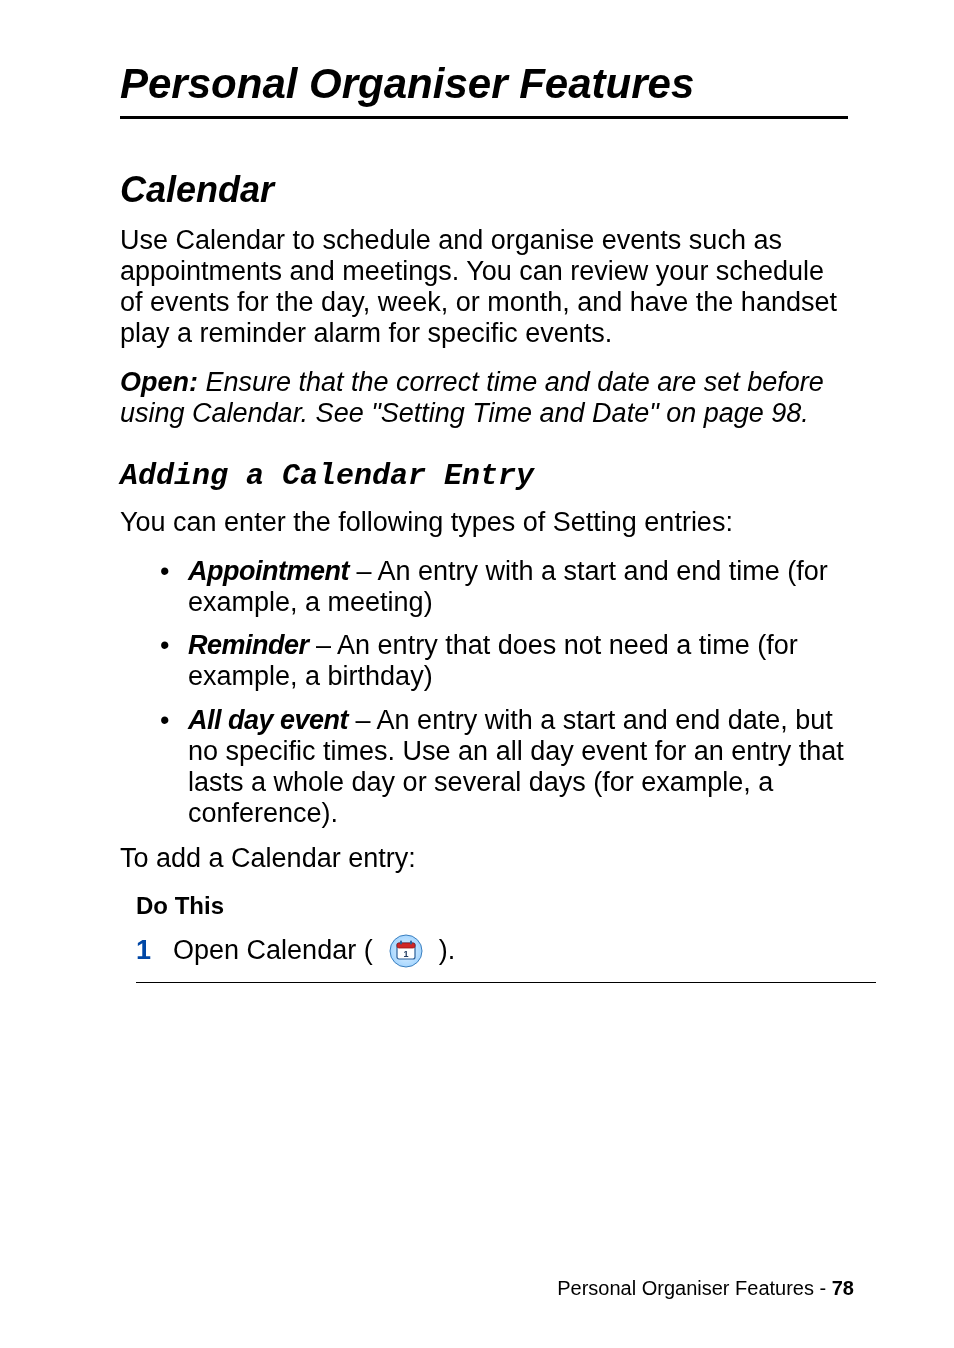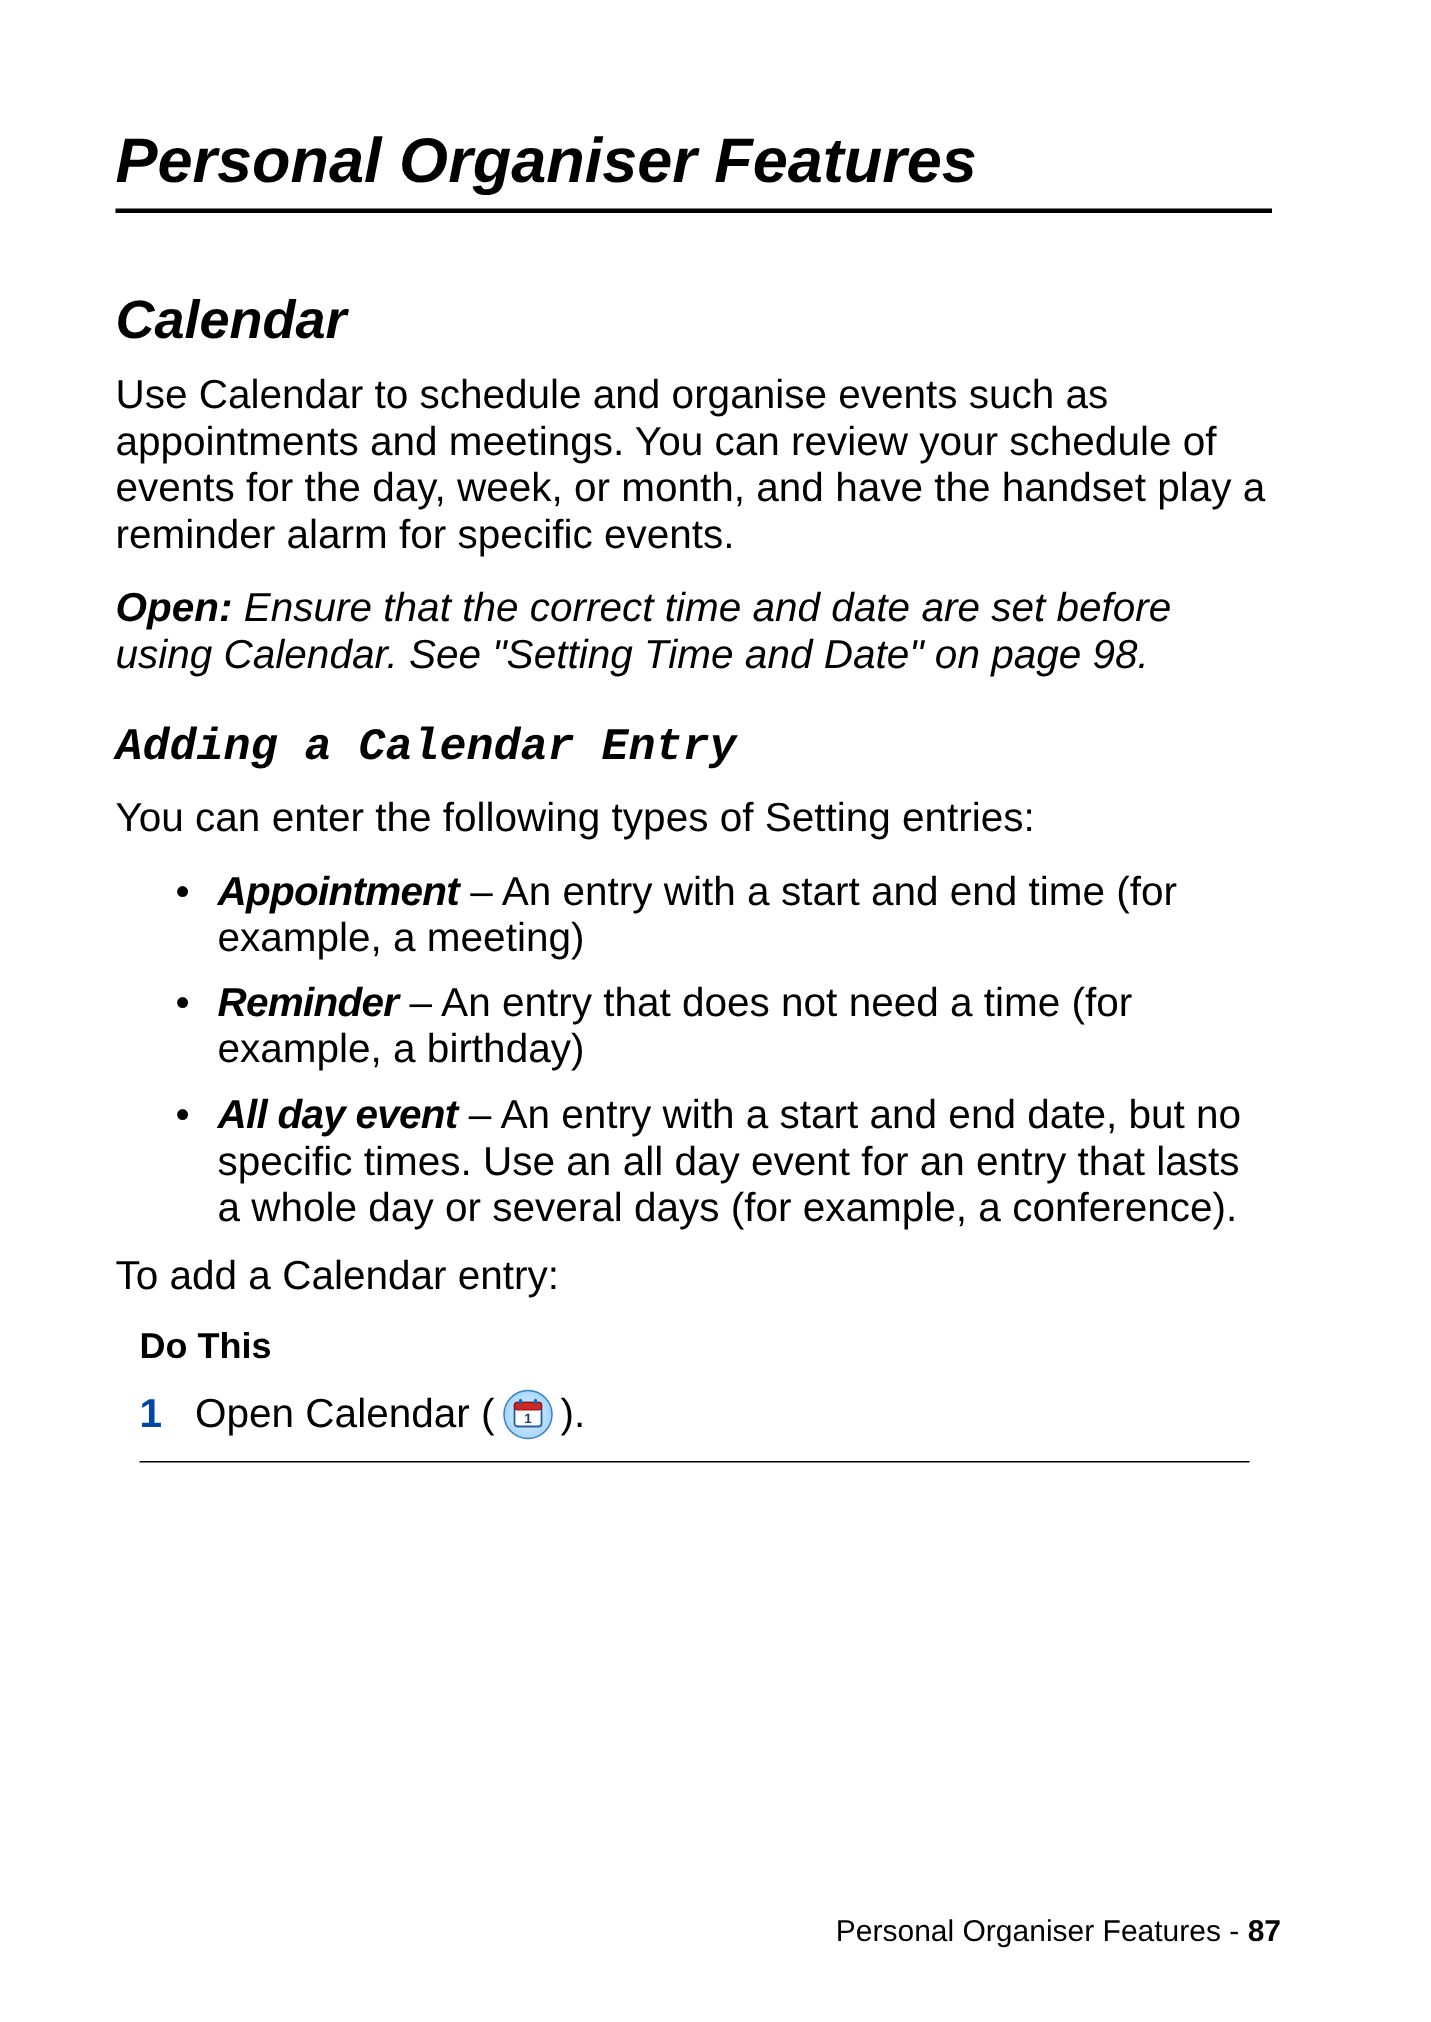--- a/index.html
+++ b/index.html
@@ -6,24 +6,23 @@
     margin: 0;
     padding: 0;
     background: #fff;
     width: 954px;
     height: 1348px;
     font-family: Arial, Helvetica, sans-serif;
     color: #000;
     position: relative;
   }
   .page {
-    padding: 60px 90px 0 77px;
+    padding: 60px 90px 0 120px;
     box-sizing: border-box;
     width: 938px;
-    margin-top: 23px;
   }
   .chapter-title {
     font-size: 42px;
     font-weight: bold;
     font-style: italic;
     margin: 0 0 8px 0;
   }
   .chapter-underline {
     border: none;
     border-top: 3px solid #000;
@@ -95,21 +94,21 @@
   }
   .step-num {
     color: #0047a6;
     font-weight: bold;
     font-size: 27px;
   }
   .step-text {
     font-size: 27px;
     display: flex;
     align-items: center;
-    gap: 5px;
+    gap: 16px;
   }
   .cal-icon {
     display: inline-flex;
     align-items: center;
     justify-content: center;
     width: 34px;
     height: 34px;
     vertical-align: middle;
   }
   .footer {
@@ -178,14 +177,14 @@
           <text x="17" y="22.5" text-anchor="middle" font-family="Arial" font-size="9" font-weight="bold" fill="#203a60">1</text>
         </svg>
       </span>
       <span>).</span>
     </span>
   </div>
 
 </div>
 
 <div class="footer">
-  <span>Personal Organiser Features - </span><span class="pnum">87</span>
+  <span>Personal Organiser Features - </span><span class="pnum">78</span>
 </div>
 
 </body></html>

